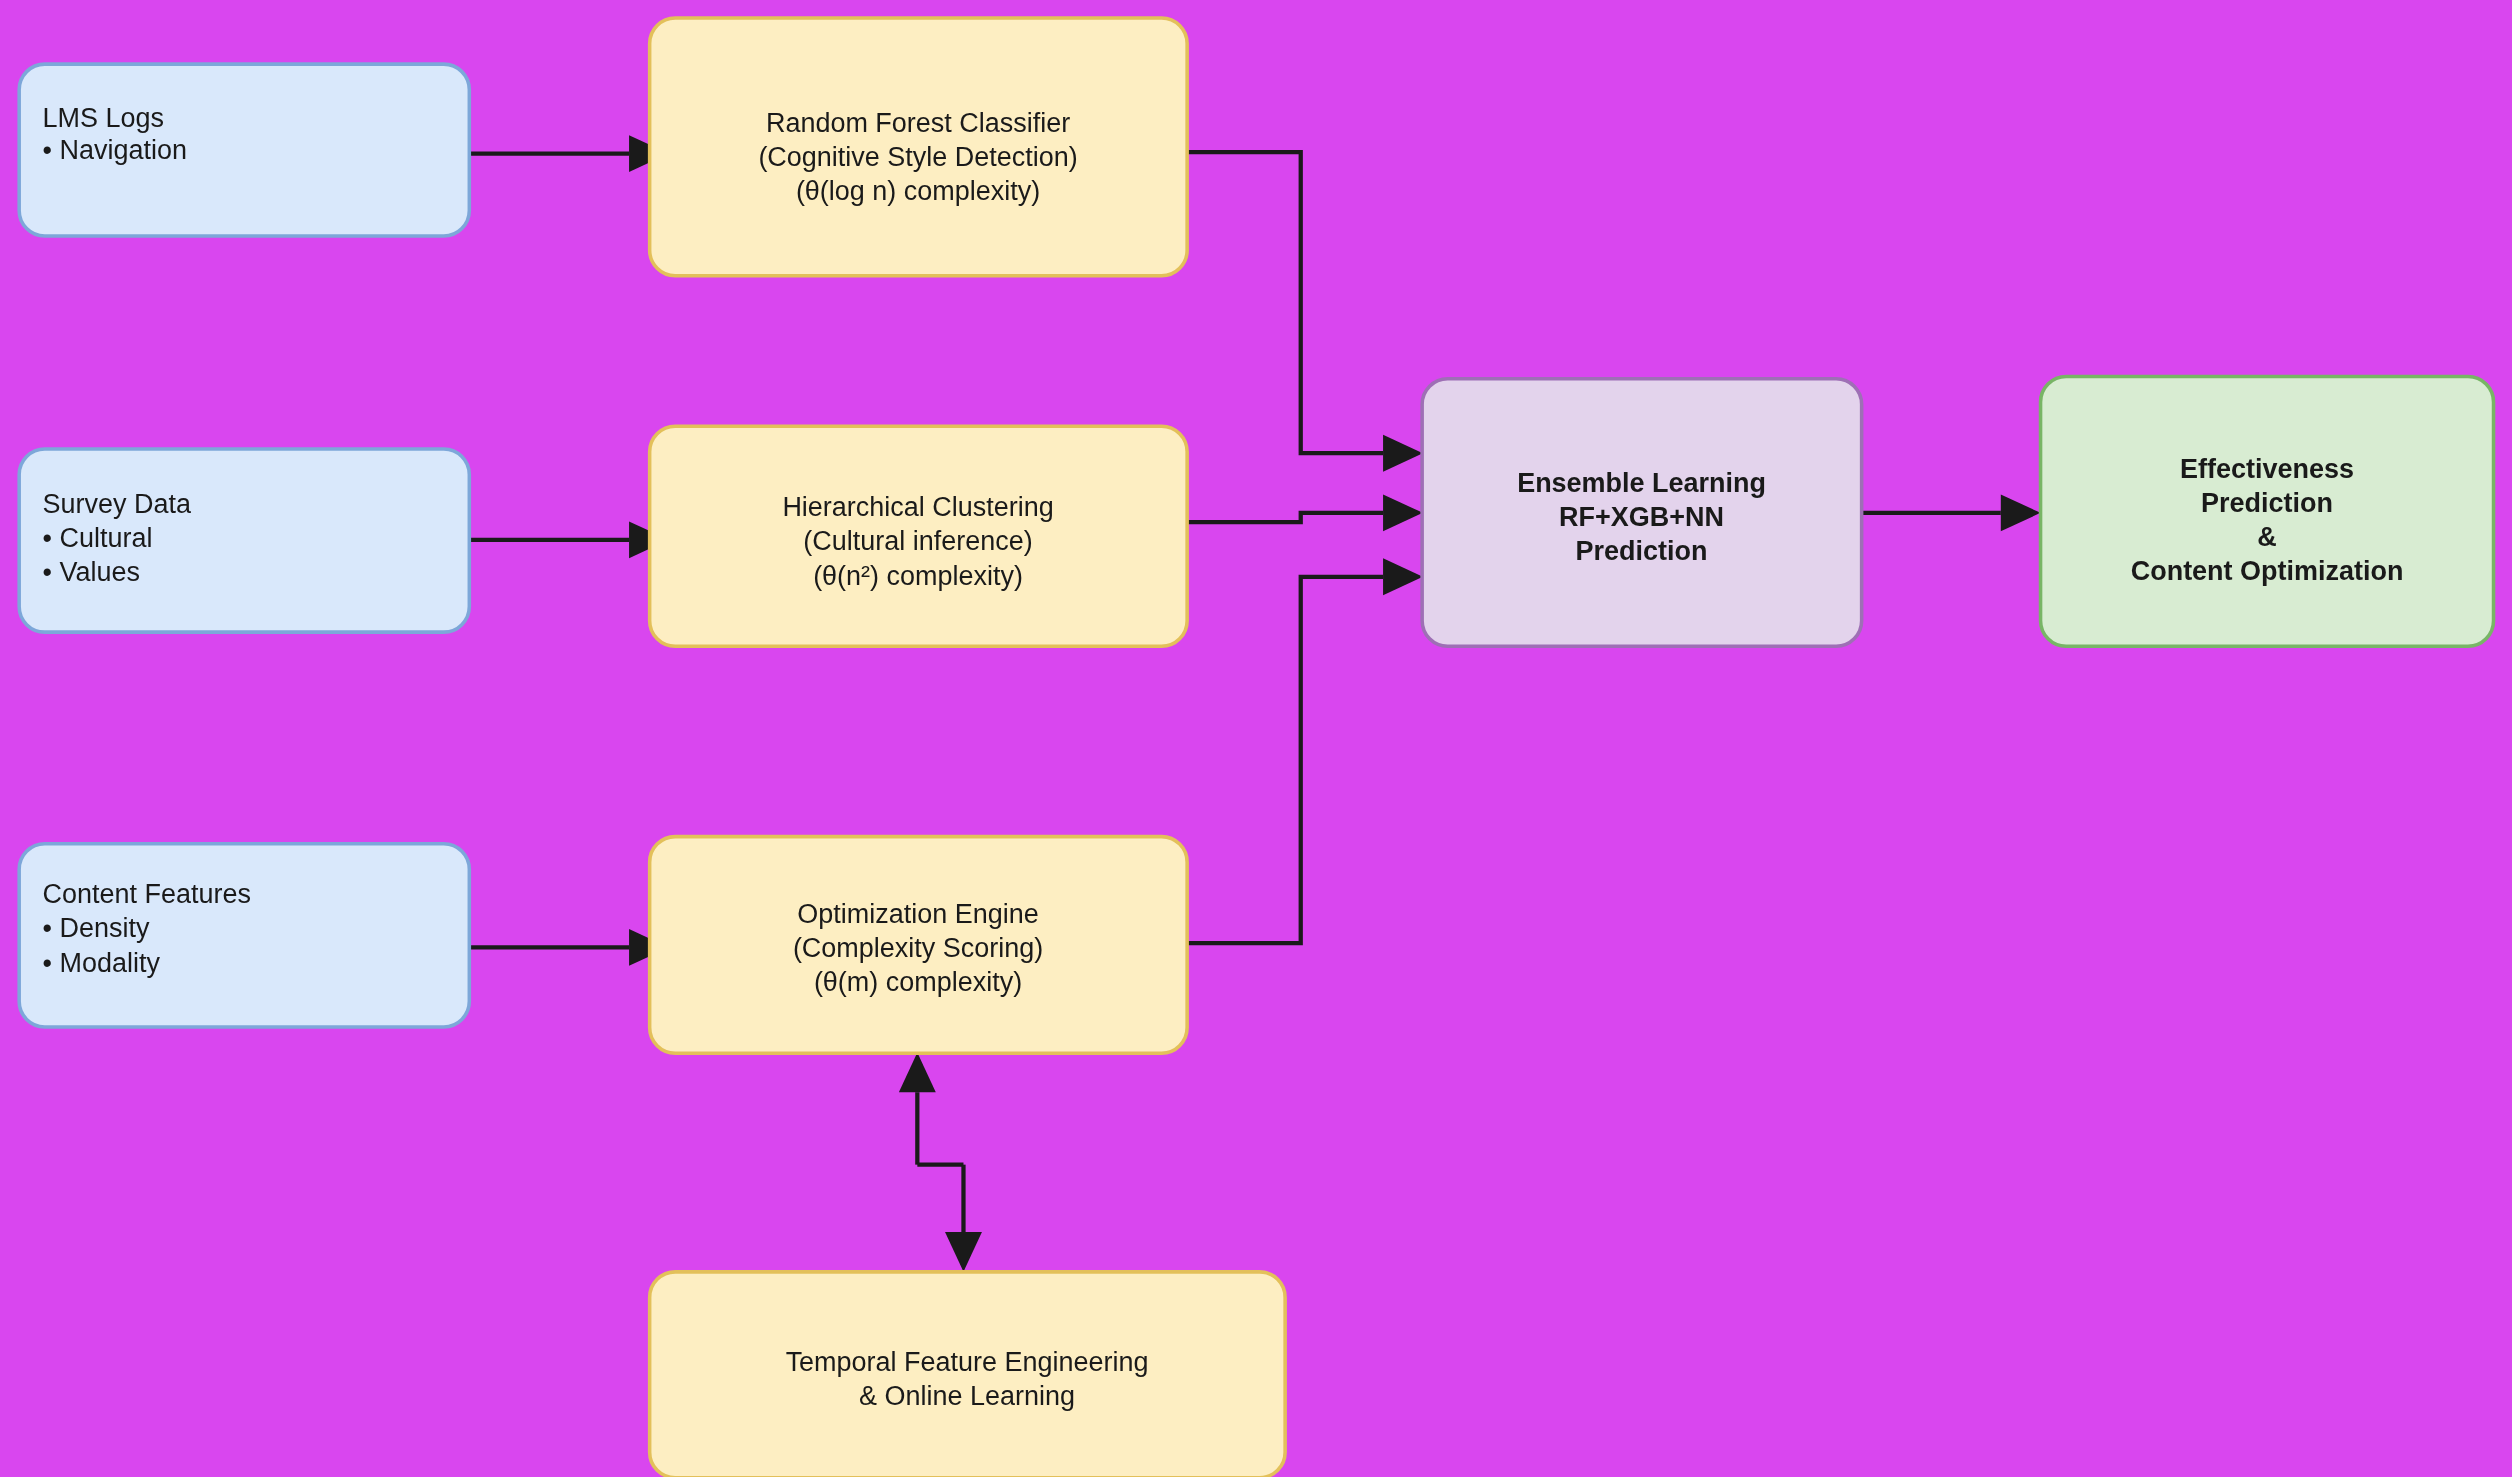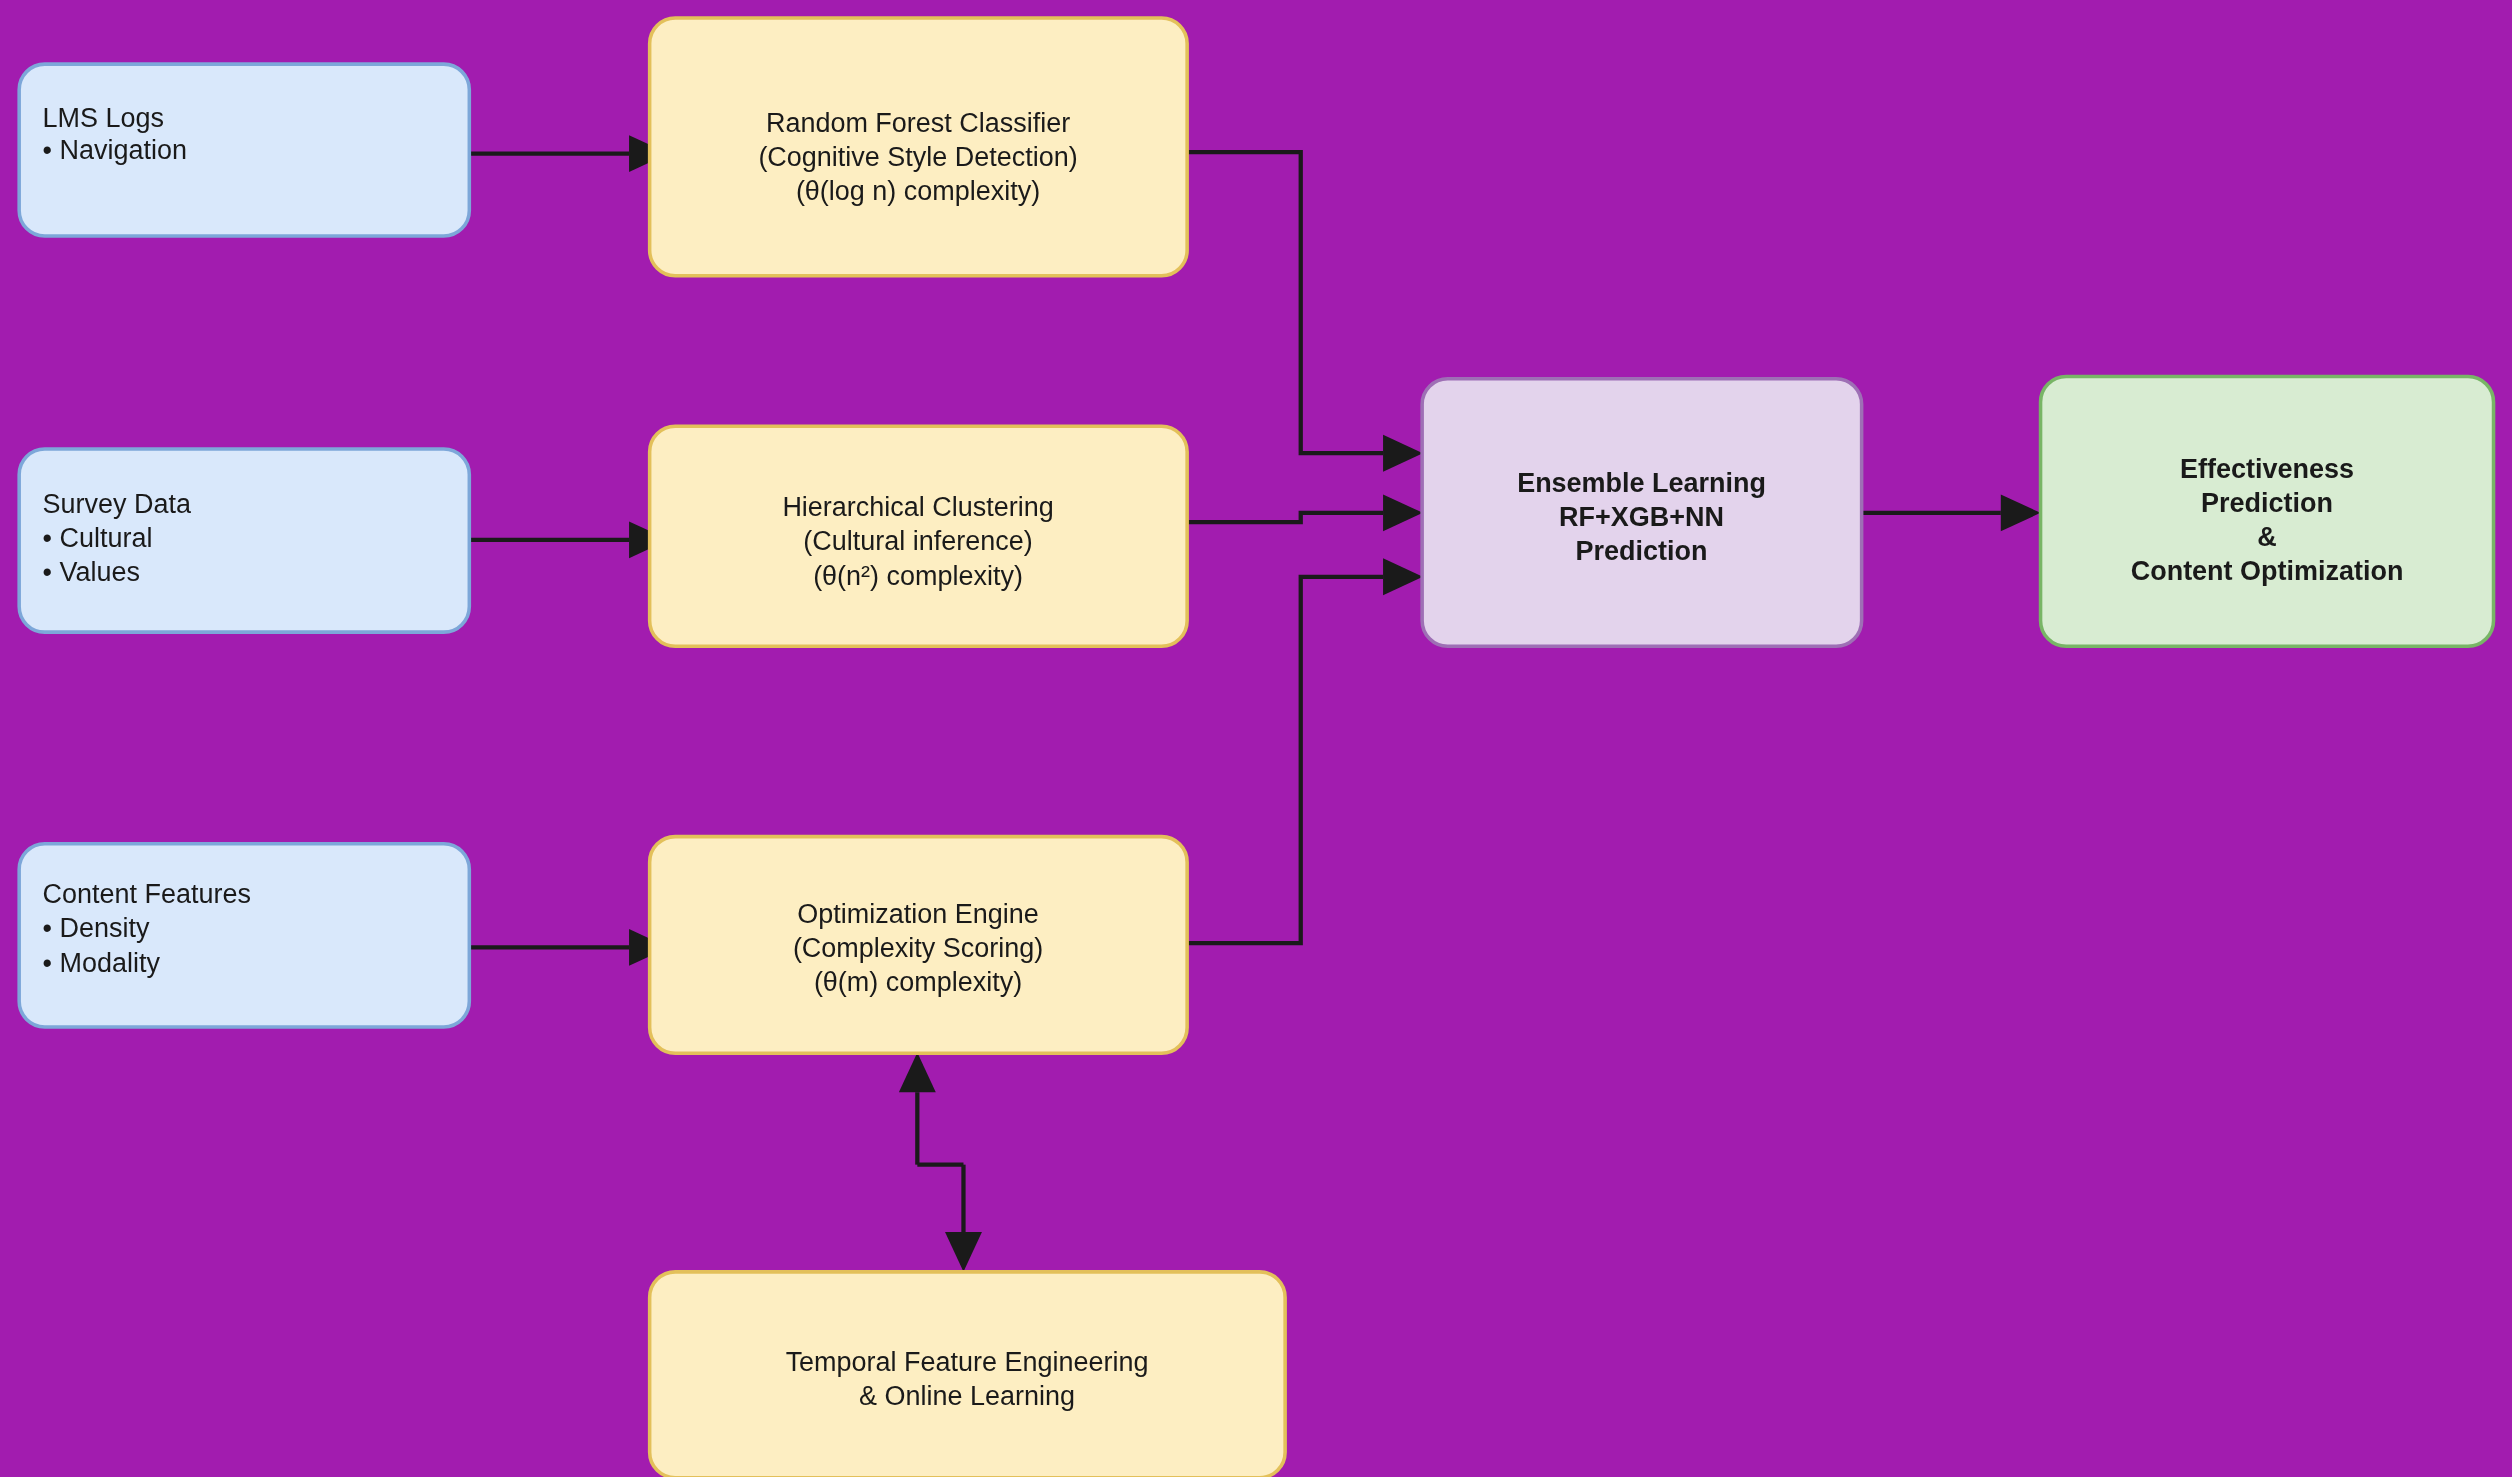--- a/index.html
+++ b/index.html
@@ -10,21 +10,21 @@
   body {
     width: 2512px;
     height: 1478px;
     font-family: "Liberation Sans", sans-serif;
     overflow: hidden;
   }
   #diagram-root {
     position: relative;
     width: 2512px;
     height: 1478px;
-    background: #a21caf;
+    background: #d946ef;
   }
   svg.flow {
     display: block;
     width: 2512px;
     height: 1478px;
   }
   .node-shape {
     stroke-width: 5px;
   }
   .node-text {

